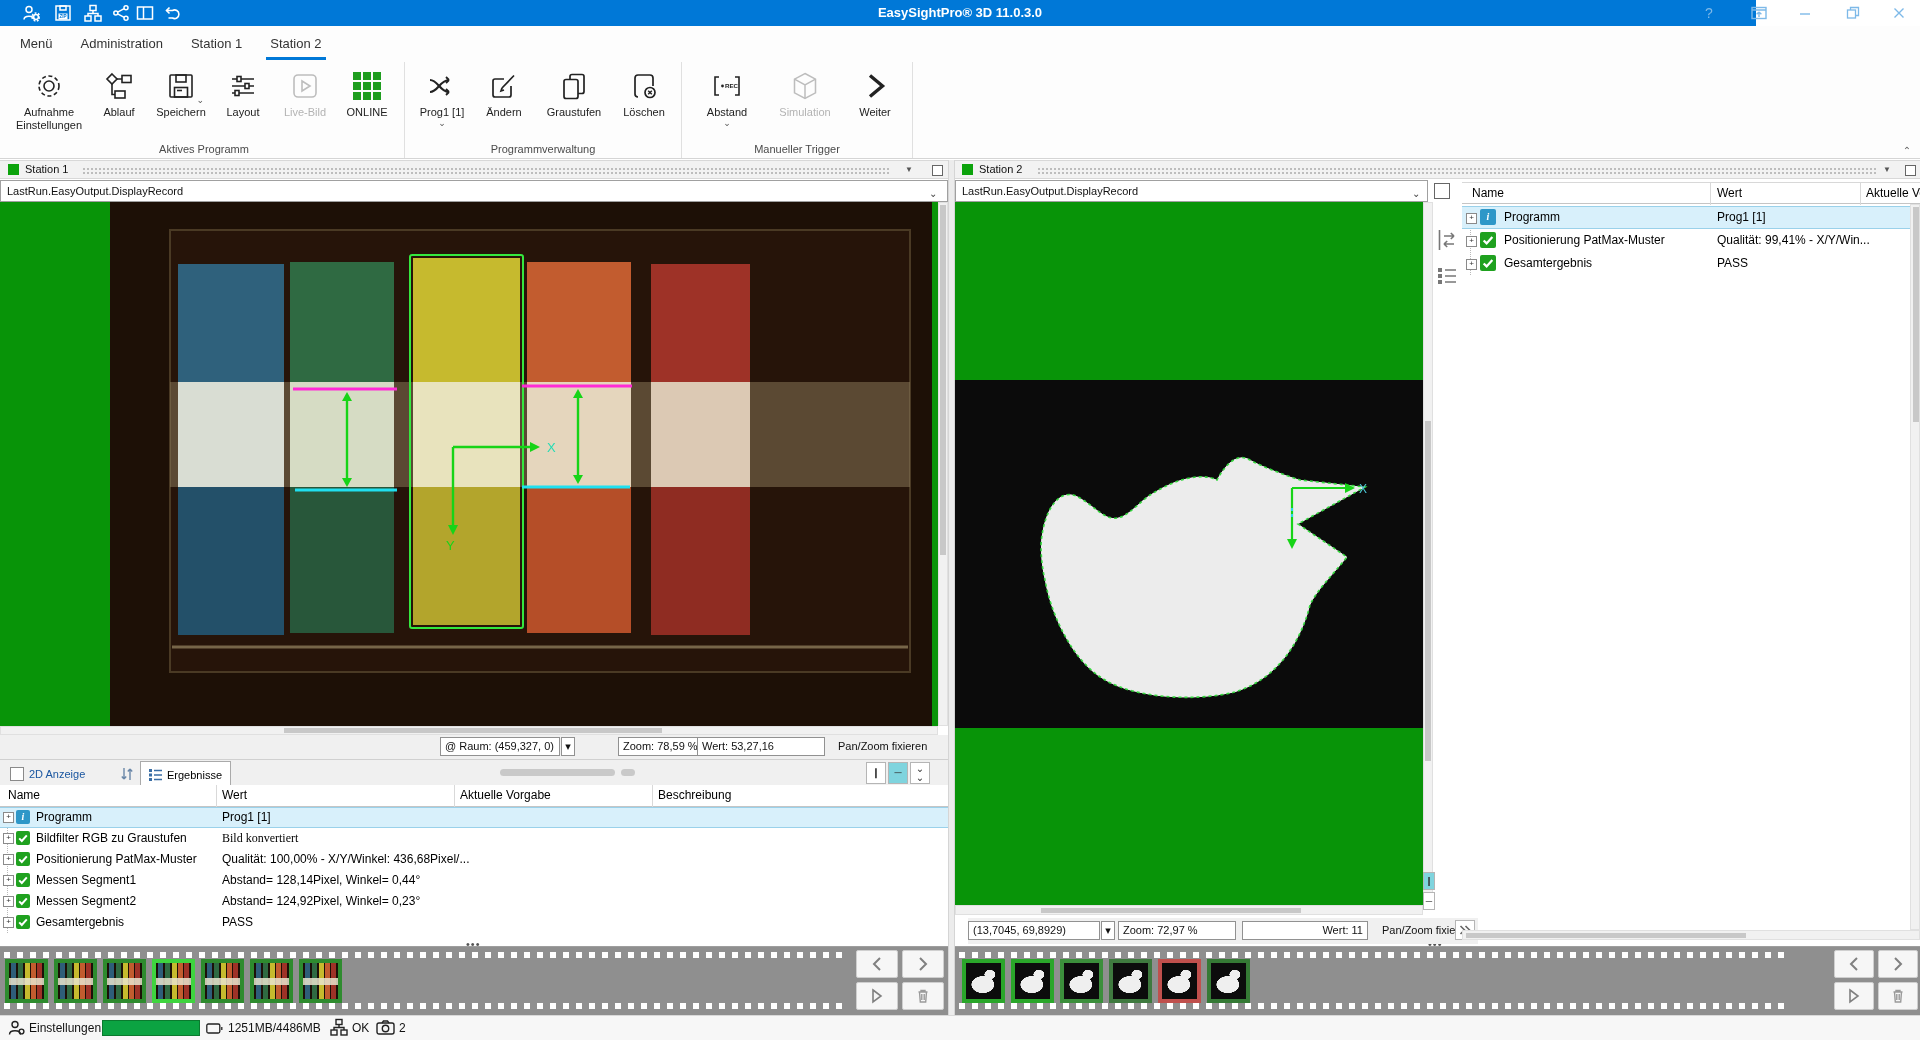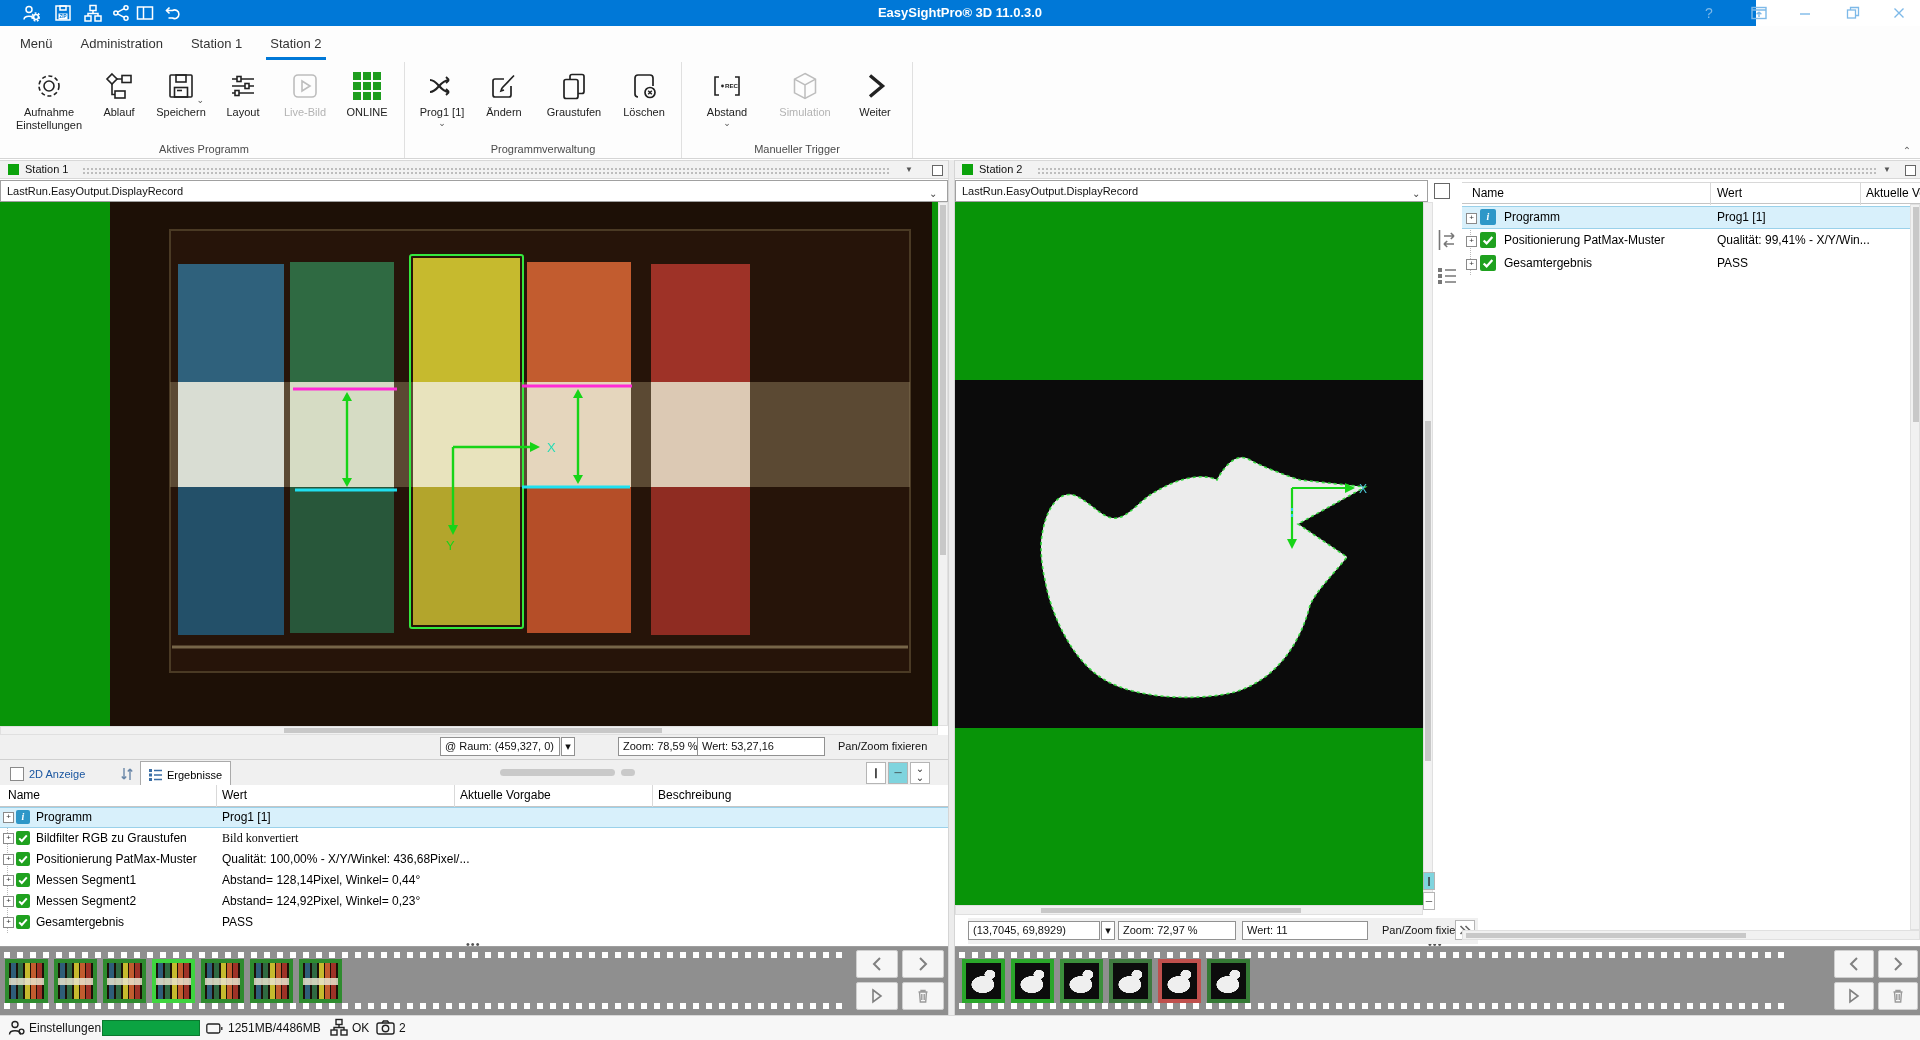--- a/index.html
+++ b/index.html
@@ -678,21 +678,21 @@
   <div class="abs scroll-track" style="left:955px;top:905px;width:468px;height:10px;">
     <div class="scroll-thumb" style="left:85px;top:2px;width:260px;height:5px;"></div>
   </div>
   <div class="abs minibtn teal" style="left:1423px;top:872px;width:12px;height:18px;line-height:16px;font-size:9px;">❙</div>
   <div class="abs minibtn" style="left:1423px;top:892px;width:12px;height:18px;line-height:16px;font-size:9px;">─</div>
 
   <div class="abs statusrow" style="left:955px;top:918px;width:510px;height:26px;margin-left:13px;">
     <div class="sfield" style="left:0;top:3px;width:132px;">(13,7045, 69,8929)</div>
     <div class="sfield" style="left:133px;top:3px;width:14px;text-align:center;padding:0;">▾</div>
     <div class="sfield" style="left:150px;top:3px;width:118px;">Zoom: 72,97 %</div>
-    <div class="sfield" style="left:274px;top:3px;width:126px;">Wert: 11</div>
+    <div class="sfield" style="left:274px;top:3px;width:126px;text-align:right;">Wert: 11</div>
     <div class="slabel" style="left:414px;top:3px;">Pan/Zoom fixieren</div>
     <div class="minibtn" style="left:487px;top:2px;width:20px;height:20px;">
       <svg width="12" height="10" viewBox="0 0 12 10" fill="none" stroke="#666" stroke-width="1.6" style="margin:4px auto 0">
           <path d="M1.5 1 L5.5 5 L1.5 9 M6.5 1 L10.5 5 L6.5 9"></path>
         </svg>
     </div>
   </div>
 
   <div class="abs thead" style="left:1462px;top:182px;width:458px;height:22px;border-top:1px solid #d8d8d8;">
     <div class="thcell" style="left:10px">Name</div>

